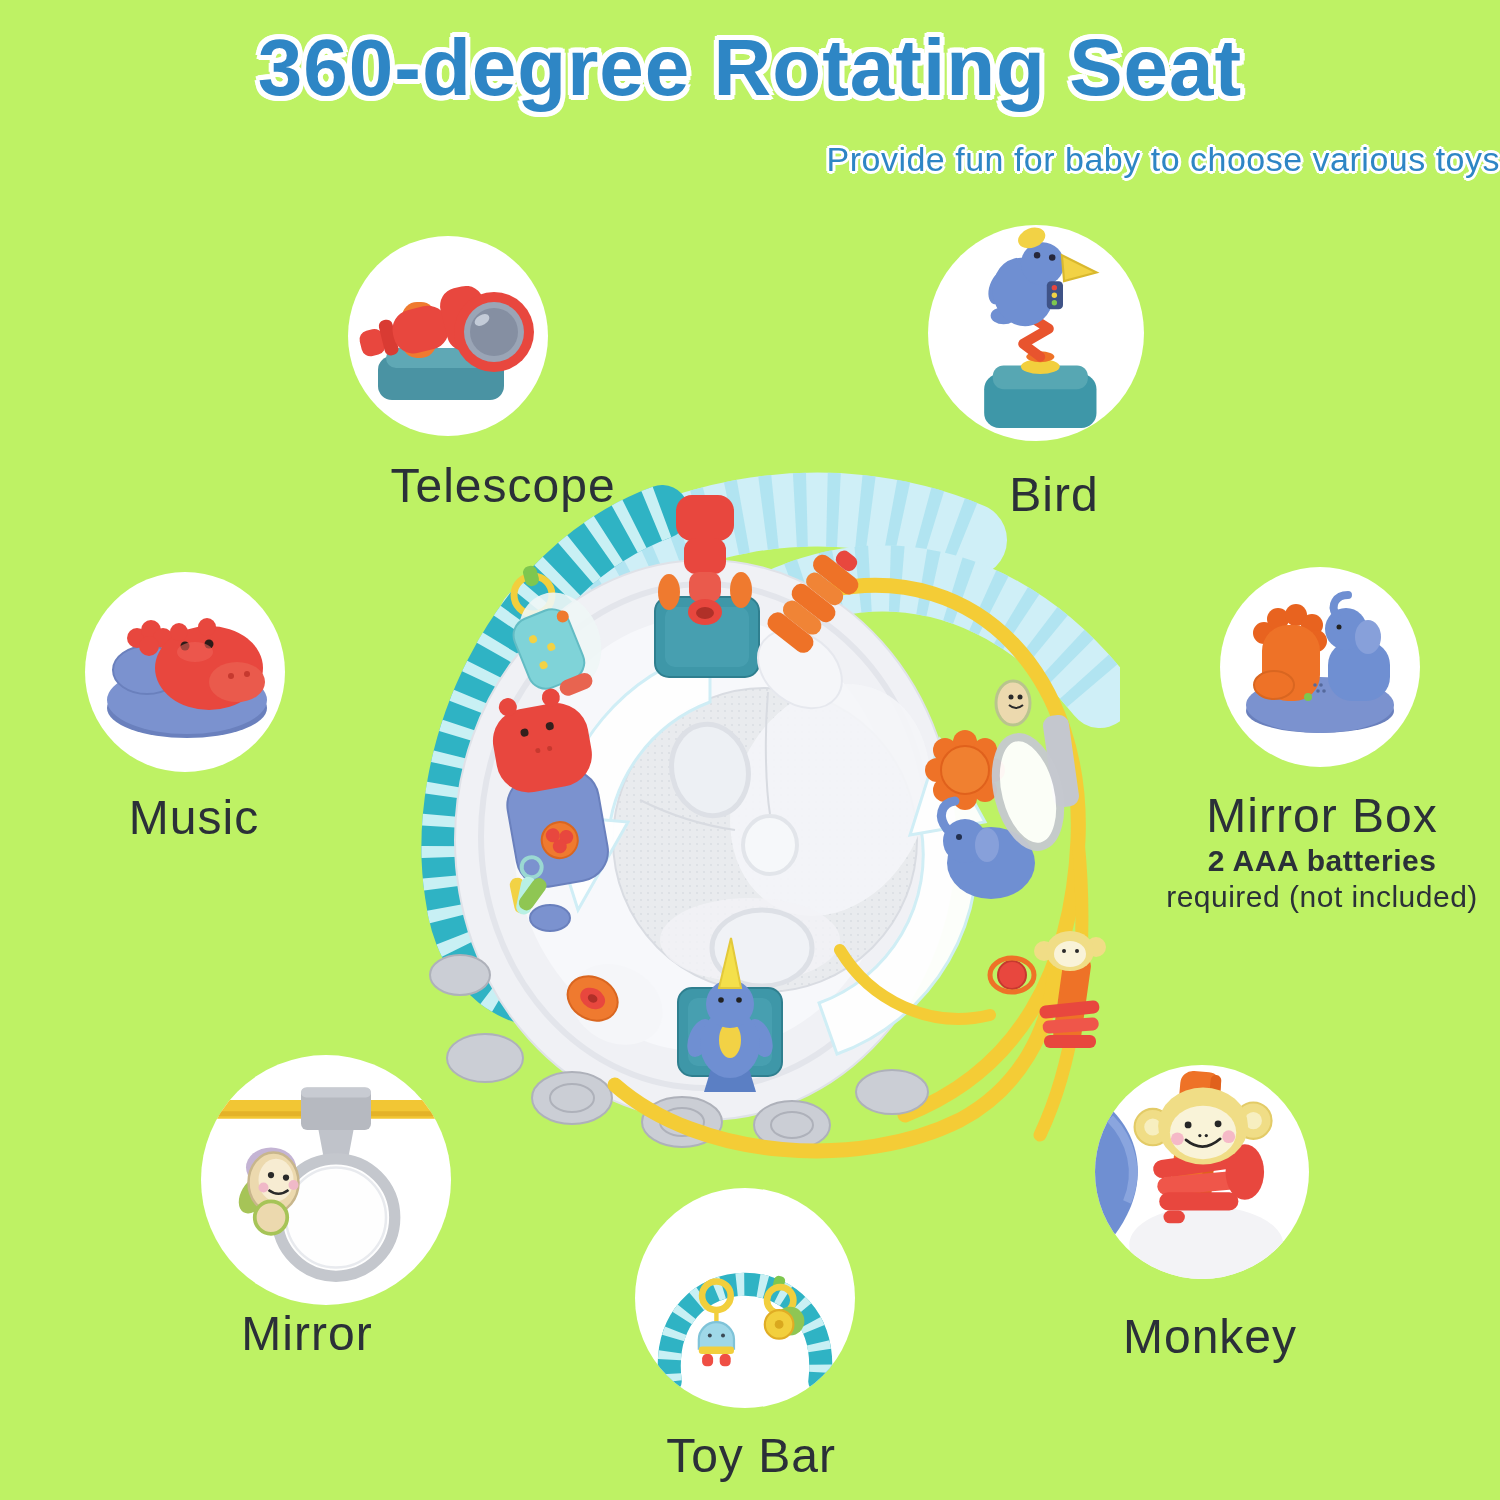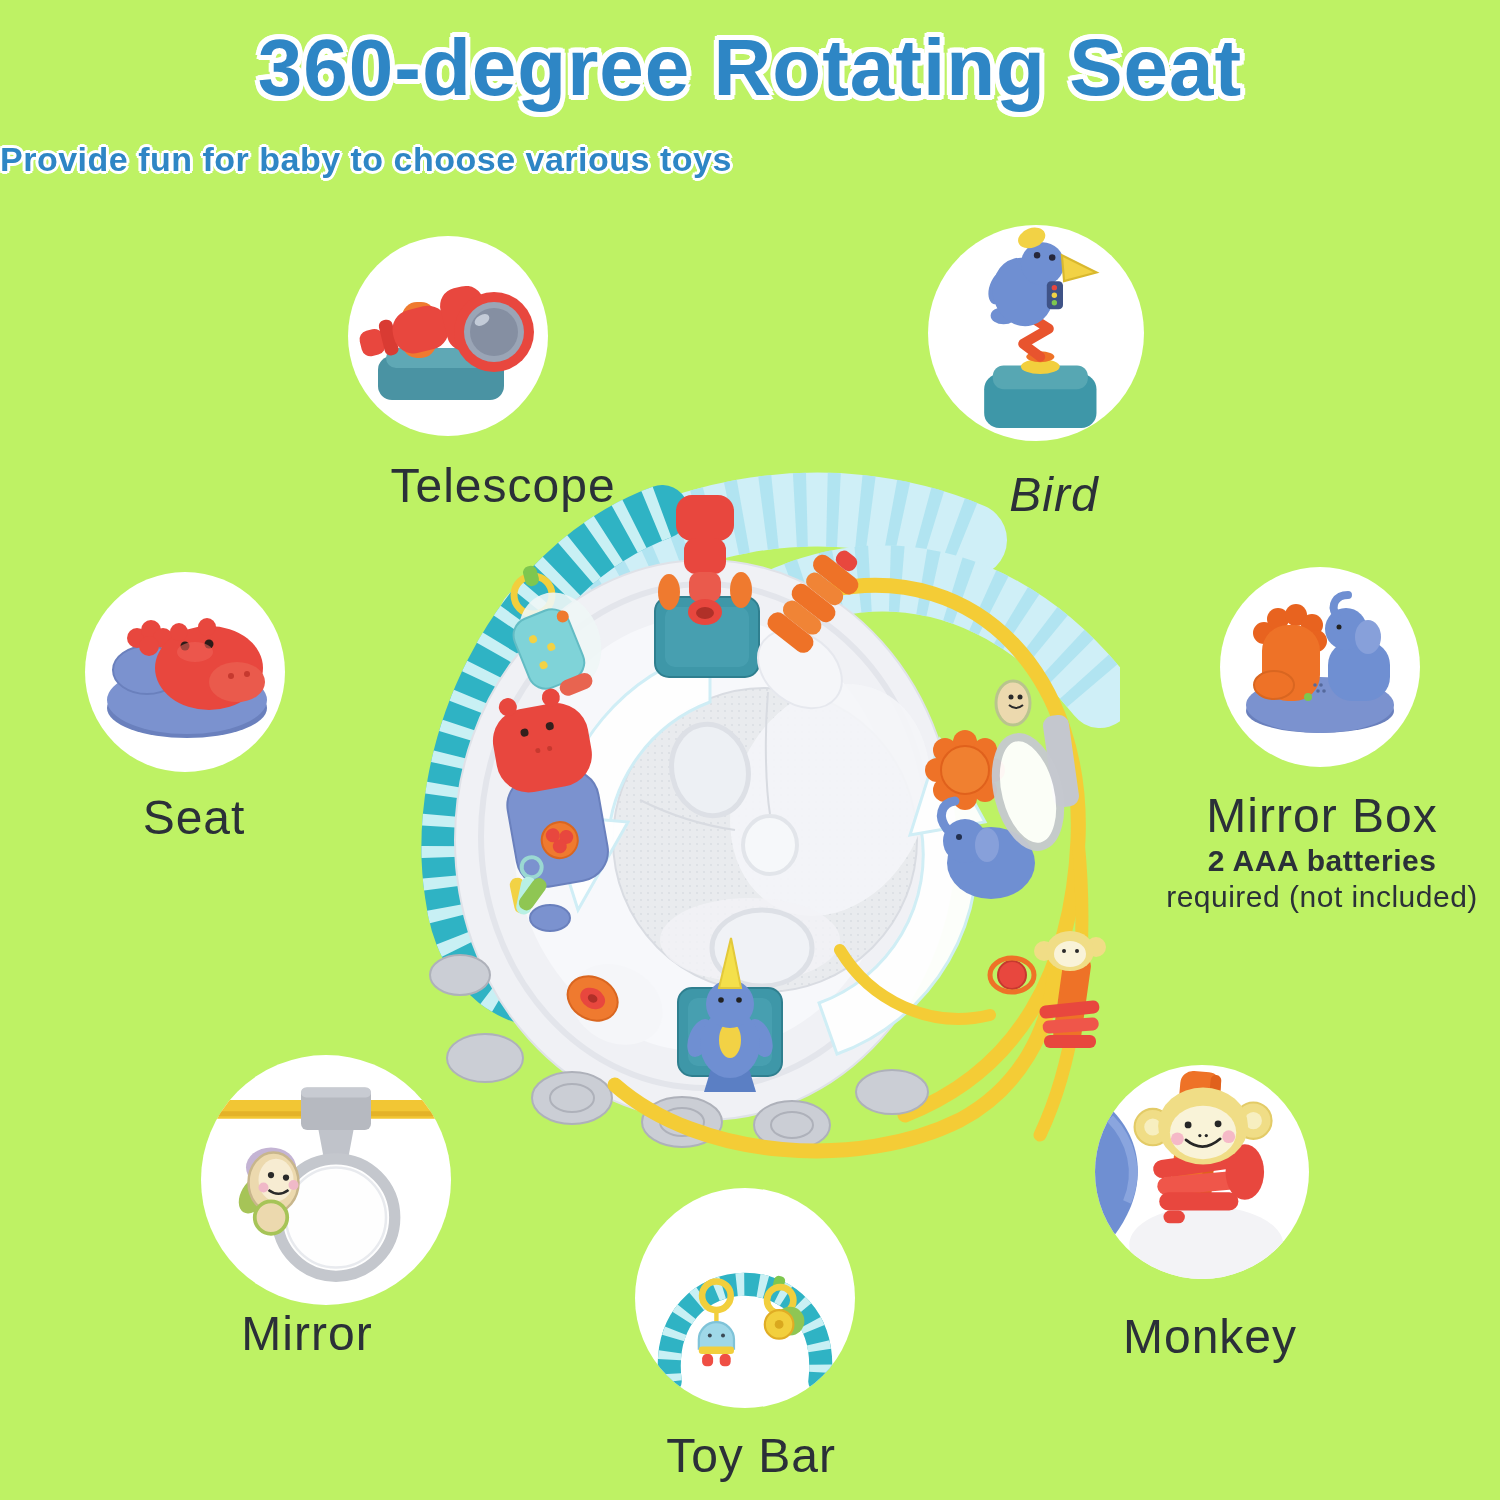--- a/index.html
+++ b/index.html
@@ -10,22 +10,22 @@
   }
   .title{
     position:absolute;left:0;right:0;top:22px;text-align:center;
     font-size:80px;font-weight:bold;letter-spacing:1px;color:#2e86c5;
     text-shadow:
       -5px 0 0 #fff,5px 0 0 #fff,0 -5px 0 #fff,0 5px 0 #fff,
       -4px -4px 0 #fff,4px -4px 0 #fff,-4px 4px 0 #fff,4px 4px 0 #fff,
       -2px -5px 0 #fff,2px -5px 0 #fff,-2px 5px 0 #fff,2px 5px 0 #fff;
   }
   .subtitle{
-    position:absolute;left:0;right:0;top:140px;text-align:left;
-    font-size:34px;font-weight:bold;letter-spacing:.5px;color:#2e86c5;
+    position:absolute;left:0;right:0;top:140px;text-align:right;
+    font-size:34px;font-weight:normal;letter-spacing:.5px;color:#2e86c5;
     text-shadow:
       -3px 0 0 #fff,3px 0 0 #fff,0 -3px 0 #fff,0 3px 0 #fff,
       -2px -2px 0 #fff,2px -2px 0 #fff,-2px 2px 0 #fff,2px 2px 0 #fff;
   }
   .circle{
     position:absolute;border-radius:50%;background:#fff;overflow:hidden;
   }
   .circle svg{display:block;width:100%;height:100%;}
   .lbl{
     position:absolute;transform:translateX(-50%);white-space:nowrap;
@@ -277,21 +277,21 @@
       <ellipse cx="96" cy="12" rx="13" ry="9" fill="#f2d245" transform="rotate(-20 96 12)"></ellipse>
       <polygon points="124,28 156,44 126,52" fill="#f2d245" stroke="#d9b82e" stroke-width="2"></polygon>
       <circle cx="101" cy="28" r="3" fill="#26263a"></circle>
       <circle cx="115" cy="30" r="3" fill="#26263a"></circle>
       <rect x="110" y="52" width="15" height="26" rx="4" fill="#3f5387"></rect>
       <circle cx="117" cy="58" r="2.5" fill="#e8473e"></circle>
       <circle cx="117" cy="65" r="2.5" fill="#f2d245"></circle>
       <circle cx="117" cy="72" r="2.5" fill="#7ec74f"></circle>
     </svg>
   </div>
-  <div class="lbl" style="left:1054px;top:467px;font-style:italic;">Bird</div>
+  <div class="lbl" style="left:1054px;top:467px;">Bird</div>
 
   <div class="circle" style="left:85px;top:572px;width:200px;height:200px;">
     <svg viewBox="0 0 200 200">
       <ellipse cx="102" cy="136" rx="80" ry="30" fill="#6a80bd"></ellipse>
       <ellipse cx="102" cy="128" rx="80" ry="34" fill="#7b92cf"></ellipse>
       <ellipse cx="62" cy="98" rx="34" ry="24" fill="#7b92cf" stroke="#6a80bd" stroke-width="2"></ellipse>
       <circle cx="52" cy="66" r="10" fill="#e8473e"></circle>
         <circle cx="66" cy="58" r="10" fill="#e8473e"></circle>
       <circle cx="78" cy="66" r="10" fill="#e8473e"></circle>
         <circle cx="64" cy="74" r="10" fill="#e8473e"></circle>
@@ -299,21 +299,21 @@
       <ellipse cx="152" cy="110" rx="28" ry="20" fill="#ea5a4c"></ellipse>
       <circle cx="94" cy="60" r="9" fill="#e8473e"></circle>
         <circle cx="122" cy="55" r="9" fill="#e8473e"></circle>
       <circle cx="100" cy="74" r="4.5" fill="#2b1b18"></circle>
         <circle cx="124" cy="72" r="4.5" fill="#2b1b18"></circle>
       <circle cx="146" cy="104" r="3" fill="#c6392f"></circle>
         <circle cx="162" cy="102" r="3" fill="#c6392f"></circle>
       <ellipse cx="110" cy="80" rx="18" ry="10" fill="#ef6156" opacity=".6"></ellipse>
     </svg>
   </div>
-  <div class="lbl" style="left:194px;top:790px;">Seat</div>
+  <div class="lbl" style="left:194px;top:790px;">Music</div>
 
   <div class="circle" style="left:1220px;top:567px;width:200px;height:200px;">
     <svg viewBox="0 0 200 200">
       <ellipse cx="100" cy="144" rx="74" ry="22" fill="#6a80bd"></ellipse>
       <ellipse cx="100" cy="138" rx="74" ry="28" fill="#7b92cf"></ellipse>
       <circle cx="44" cy="66" r="11" fill="#e8631f"></circle>
         <circle cx="58" cy="52" r="11" fill="#e8631f"></circle>
       <circle cx="76" cy="48" r="11" fill="#e8631f"></circle>
         <circle cx="92" cy="58" r="11" fill="#e8631f"></circle>
       <circle cx="96" cy="74" r="11" fill="#e8631f"></circle>

